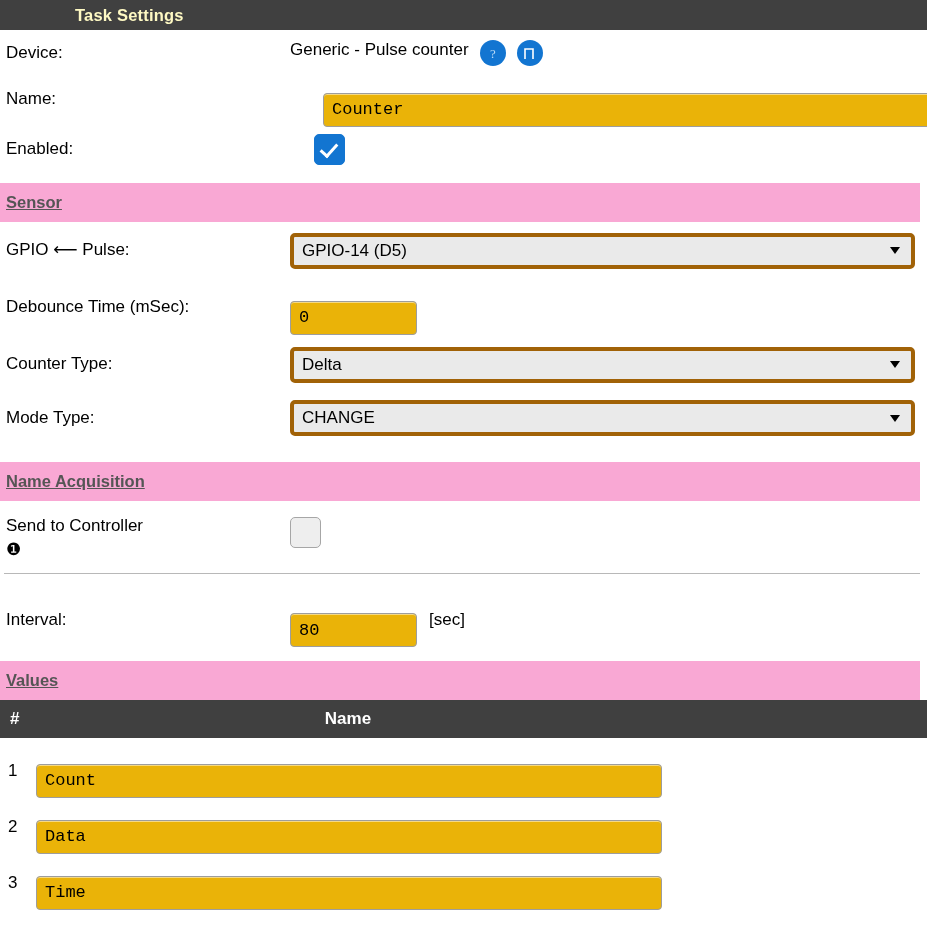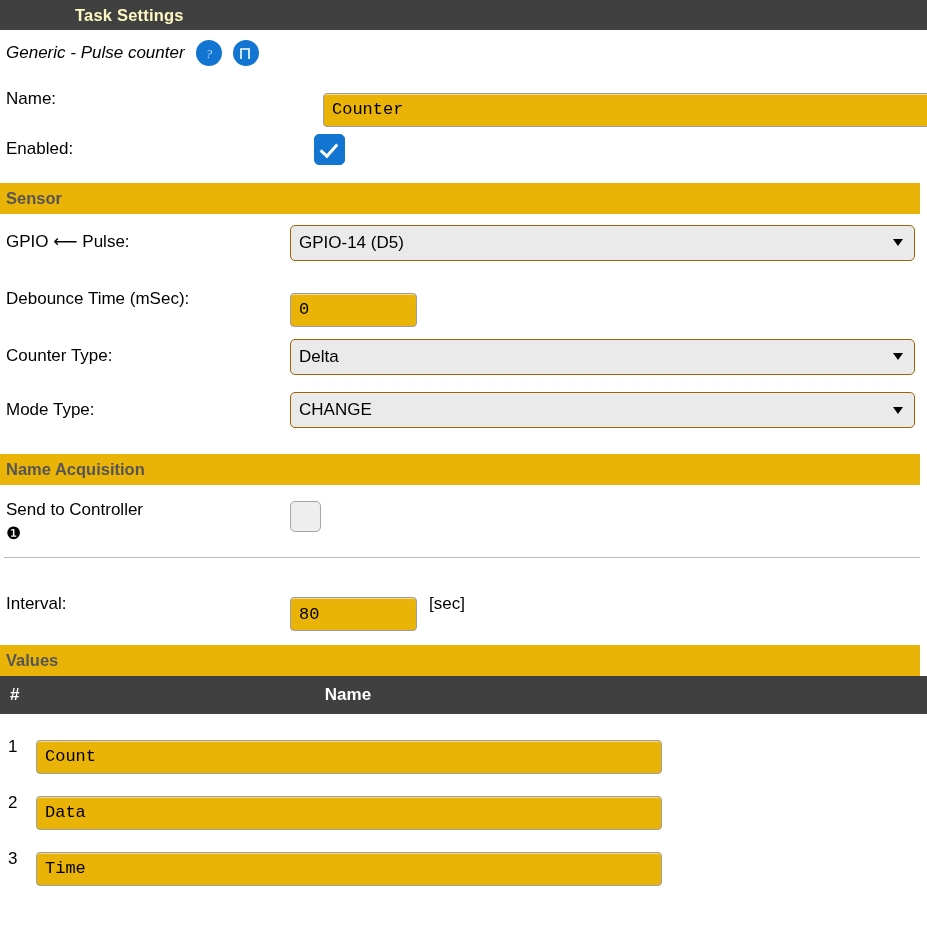--- a/index.html
+++ b/index.html
@@ -65,21 +65,21 @@
   }
   .inp-wide  { width: 625px; }
   .inp-small { width: 127px; }
   .inp-val   { width: 626px; }
 
   .sel {
     box-sizing: border-box;
     height: 36px;
     width: 625px;
     background: #eaeaea;
-    border: 1px solid #a16207;
+    border: 4px solid #a16207;
     border-radius: 5px;
     font-size: 17px;
     color: #000;
     padding: 0 8px;
     display: flex;
     align-items: center;
     justify-content: space-between;
   }
   .sel .caret {
     width: 0; height: 0;
@@ -109,34 +109,35 @@
     border-width: 0 3px 3px 0;
     transform: rotate(42deg);
   }
   .cb-off {
     background: #eeeeee;
     border: 1px solid #a6a6a6;
   }
 
   
   .section {
-    background: #eab308;
-    height: 31px;
+    background: #f9a8d4;
+    height: 39px;
     display: flex;
     align-items: center;
     padding-left: 6px;
     width: 920px;
     box-sizing: border-box;
     font-weight: bold;
     font-size: 16.5px;
     color: #555555;
-  }
-
-  
-  .devline { display: flex; align-items: center; font-style: italic; }
+    text-decoration: underline;
+  }
+
+  
+  .devline { display: flex; align-items: flex-start; }
   .devname { font-size: 17px; }
   .cicon {
     width: 26px; height: 26px;
     border-radius: 50%;
     background: #1275d1;
     display: inline-flex;
     align-items: center;
     justify-content: center;
     margin-left: 11px;
     flex: 0 0 26px;
@@ -187,20 +188,21 @@
   .dingbat { font-size: 17px; line-height: 1; }
 </style>
 </head>
 <body>
 
 <div class="titlebar">
   <span>Task Settings</span>
 </div>
 
 <div class="row" style="height:46px;">
+  <div class="label">Device:</div>
   <div class="field">
     <div class="devline">
       <span class="devname">Generic - Pulse counter</span>
       <span class="cicon">
         <svg width="16" height="16" viewBox="0 0 16 16" aria-hidden="true">
           <text x="8" y="12.5" text-anchor="middle" font-family="Liberation Serif, serif" font-size="13" fill="#bddcf7">?</text>
         </svg>
       </span>
       <span class="cicon">
         <svg width="16" height="16" viewBox="0 0 16 16" aria-hidden="true">

